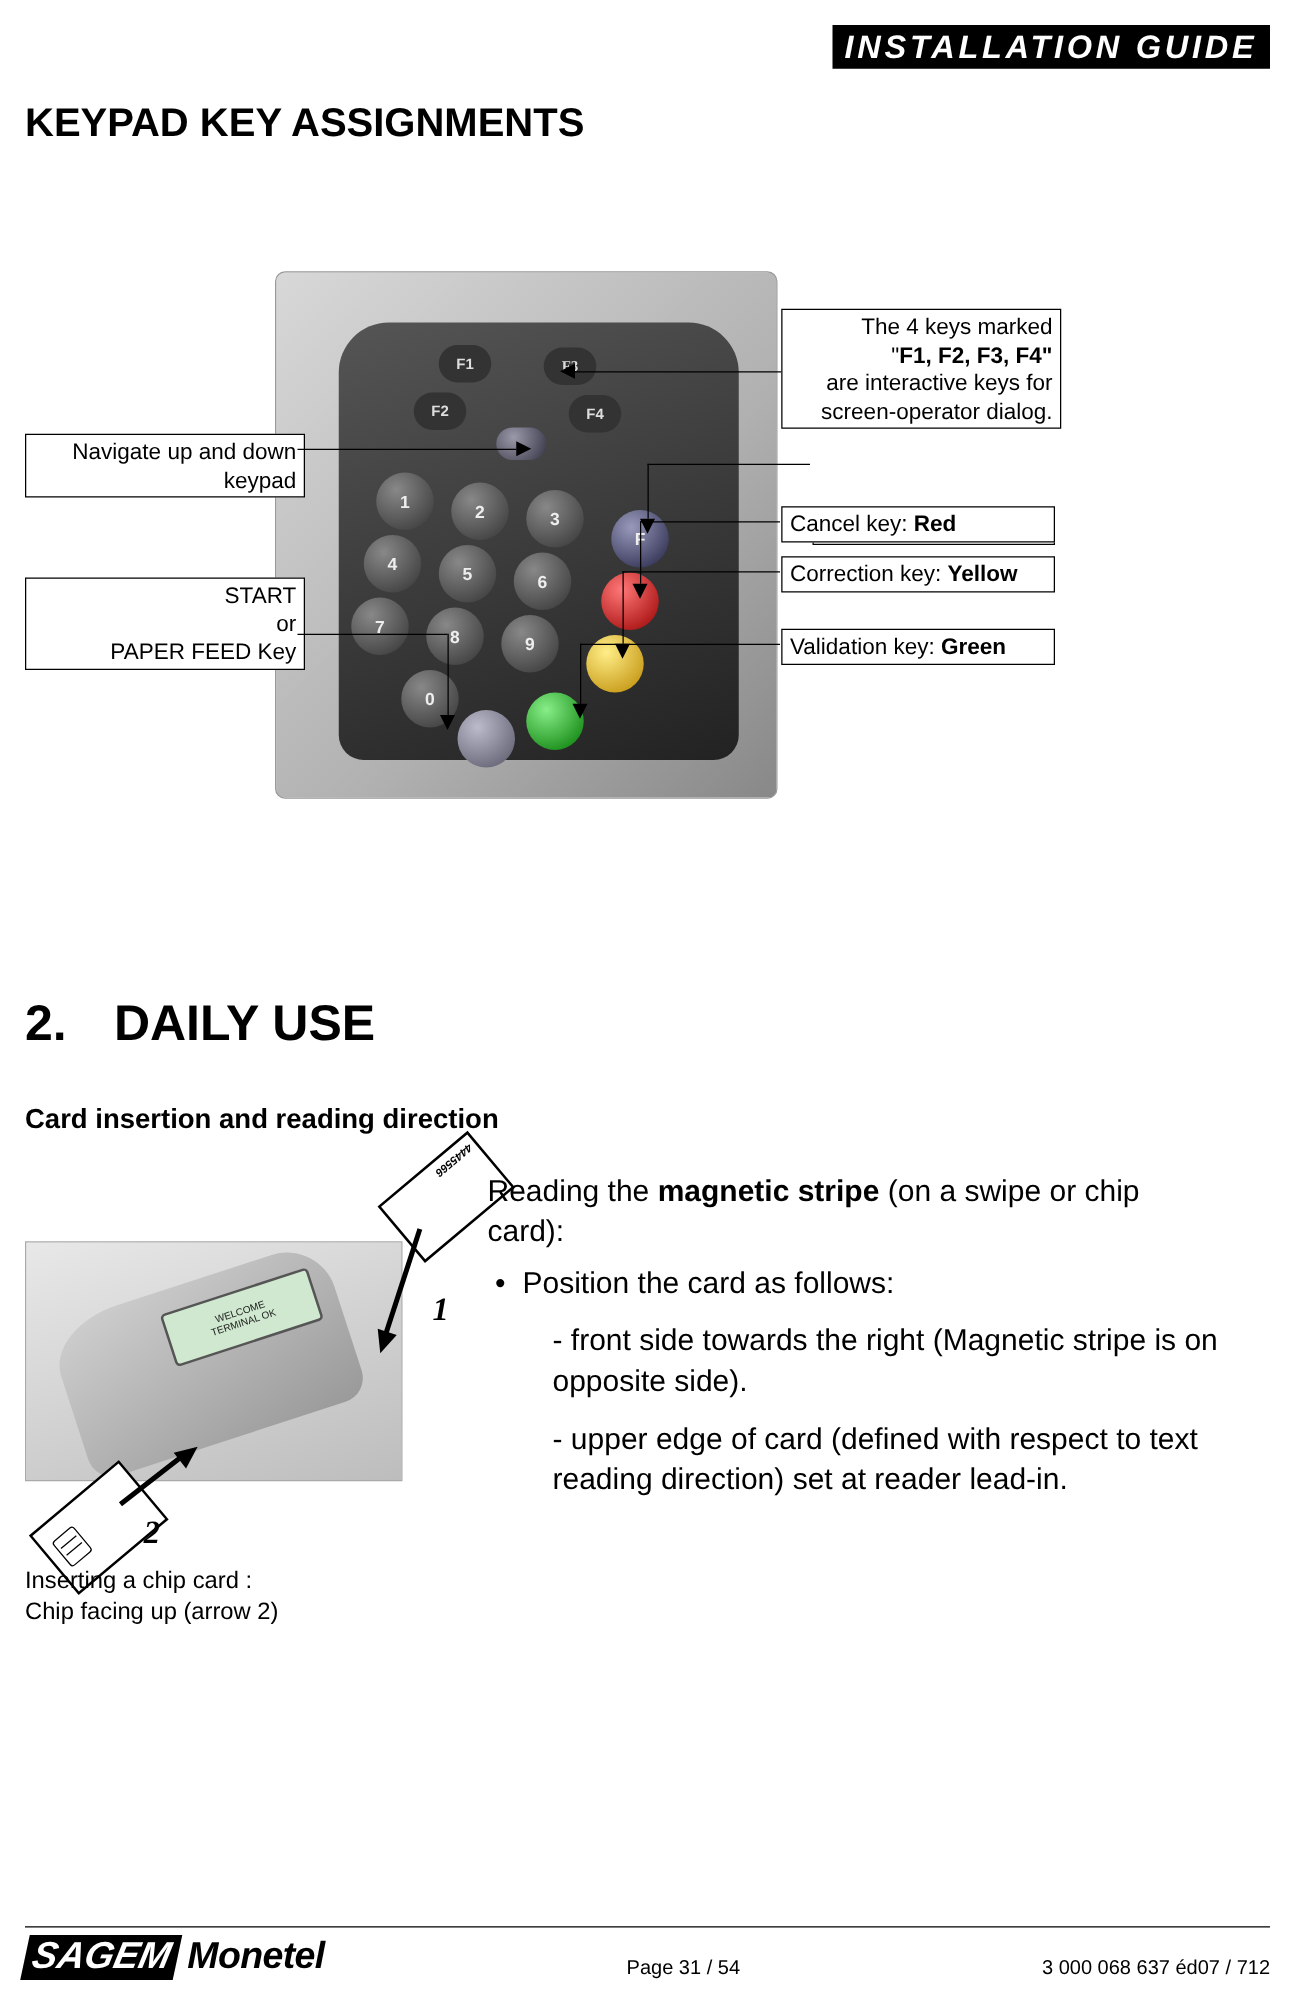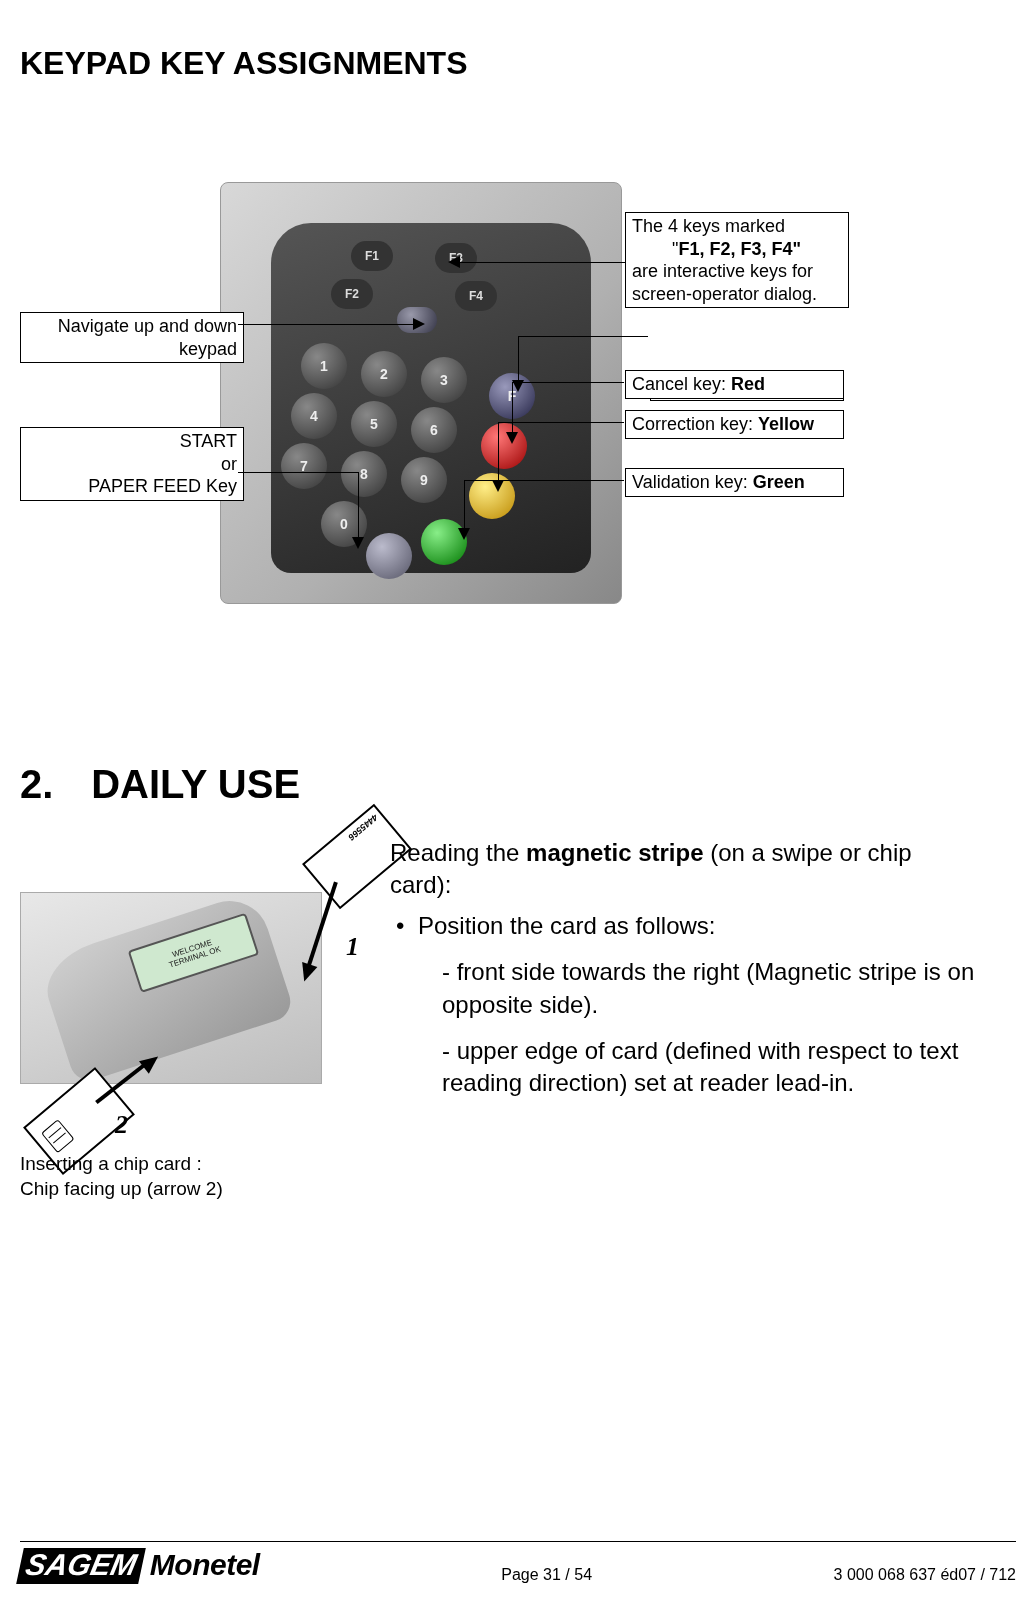--- a/index.html
+++ b/index.html
@@ -216,31 +216,32 @@
     border-top: 8px solid transparent;
     border-bottom: 8px solid transparent;
     border-left: 18px solid #000;
   }
 </style>
 </head>
 <body>
 
 <div class="page">
 
+  <div class="header-bar">INSTALLATION GUIDE</div>
   <div class="clear"></div>
 
   <div class="title-1">KEYPAD KEY ASSIGNMENTS</div>
 
   <div class="diagram-area">
 
     <div class="keypad-photo">
       <div class="keypad-inner">
 
         <div class="fn-key" style="left:80px; top:18px;">F1</div>
-        <div class="fn-key" style="left:164px; top:20px;">F3</div>
+        <div class="fn-key" style="left:164px; top:20px;font-family:Liberation Serif, serif;">F3</div>
         <div class="fn-key" style="left:60px; top:56px;">F2</div>
         <div class="fn-key" style="left:184px; top:58px;">F4</div>
 
         <div class="num-key" style="left:30px; top:120px;">1</div>
         <div class="num-key" style="left:90px; top:128px;">2</div>
         <div class="num-key" style="left:150px; top:134px;">3</div>
         <div class="num-key" style="left:20px; top:170px;">4</div>
         <div class="num-key" style="left:80px; top:178px;">5</div>
         <div class="num-key" style="left:140px; top:184px;">6</div>
         <div class="num-key" style="left:10px; top:220px;">7</div>
@@ -269,21 +270,21 @@
 
     <div class="callout-box callout-left" style="left:0; top:245px; width:210px;">
       <div>START</div>
       <div>or</div>
       <div>PAPER FEED Key</div>
     </div>
     <div class="leader" style="left:218px; top:290px; width:120px; height:1px;"></div>
     <div class="leader" style="left:338px; top:290px; width:1px; height:65px;"></div>
     <div class="arrowhead" style="left:332px; top:355px; border-width:12px 6px 0 6px; border-color:#000 transparent transparent transparent;"></div>
 
-    <div class="callout-box callout-right" style="left:605px; top:30px; width:210px;">
+    <div class="callout-box callout-right" style="left:605px; top:30px; width:210px;text-align:right;">
       <div>The 4 keys marked</div>
       <div style="padding-left:40px;">
         <span>"</span><b>F1, F2, F3, F4"</b>
       </div>
       <div>are interactive keys for</div>
       <div>screen-operator dialog.</div>
     </div>
     <div class="leader" style="left:440px; top:80px; width:165px; height:1px;"></div>
     <div class="arrowhead" style="left:428px; top:74px; border-width:6px 12px 6px 0; border-color: transparent #000 transparent transparent;"></div>
 
@@ -314,20 +315,21 @@
     <div class="leader" style="left:444px; top:298px; width:160px; height:1px;"></div>
     <div class="leader" style="left:444px; top:298px; width:1px; height:48px;"></div>
     <div class="arrowhead" style="left:438px; top:346px; border-width:12px 6px 0 6px; border-color:#000 transparent transparent transparent;"></div>
   </div>
 
   <div class="section-num">
     <span class="num">2.</span>
     <span>DAILY USE</span>
   </div>
 
+  <div class="subhead">Card insertion and reading direction</div>
 
   <div class="card-section">
 
     <div class="terminal-photo">
       <div class="terminal-body">
         <div class="terminal-screen">
           <div>WELCOME</div>
           <div>TERMINAL OK</div>
         </div>
       </div>

